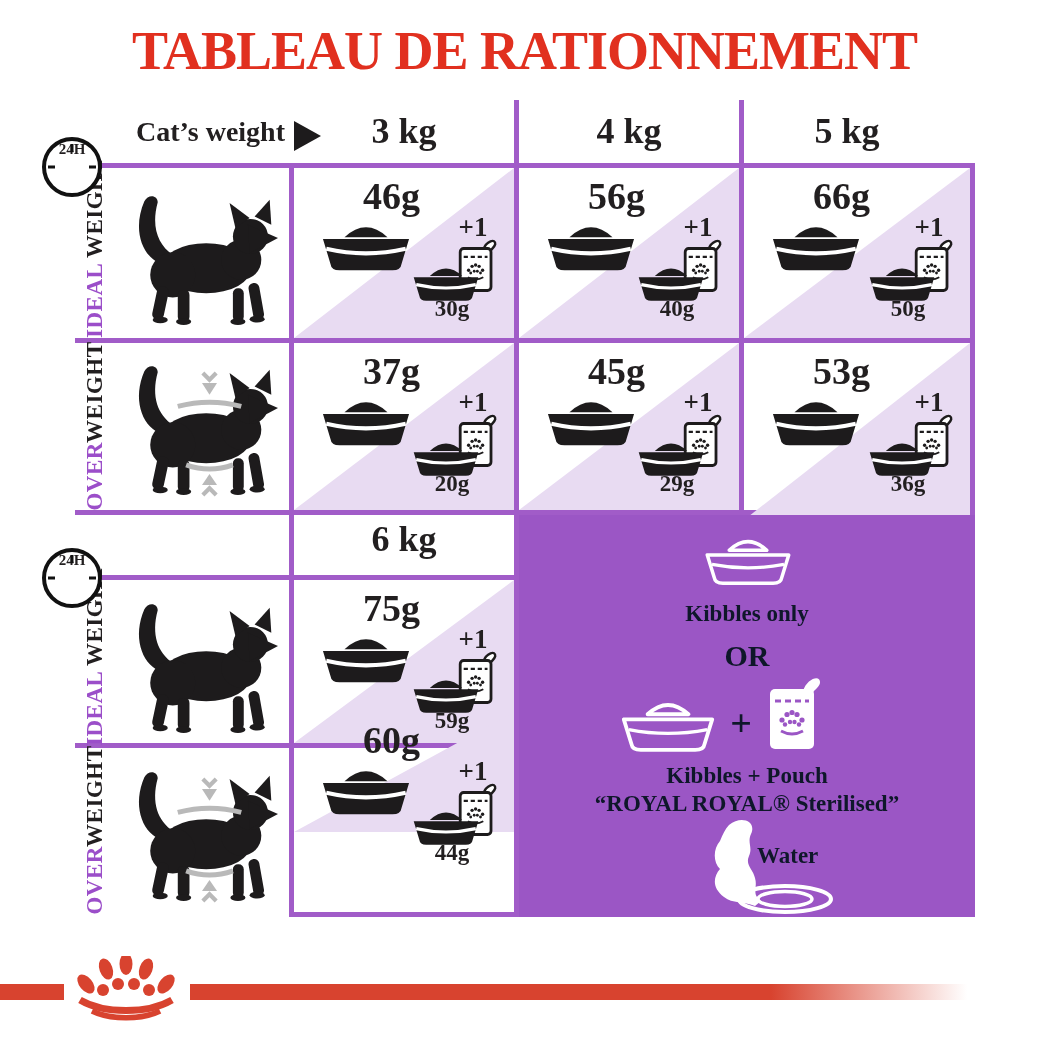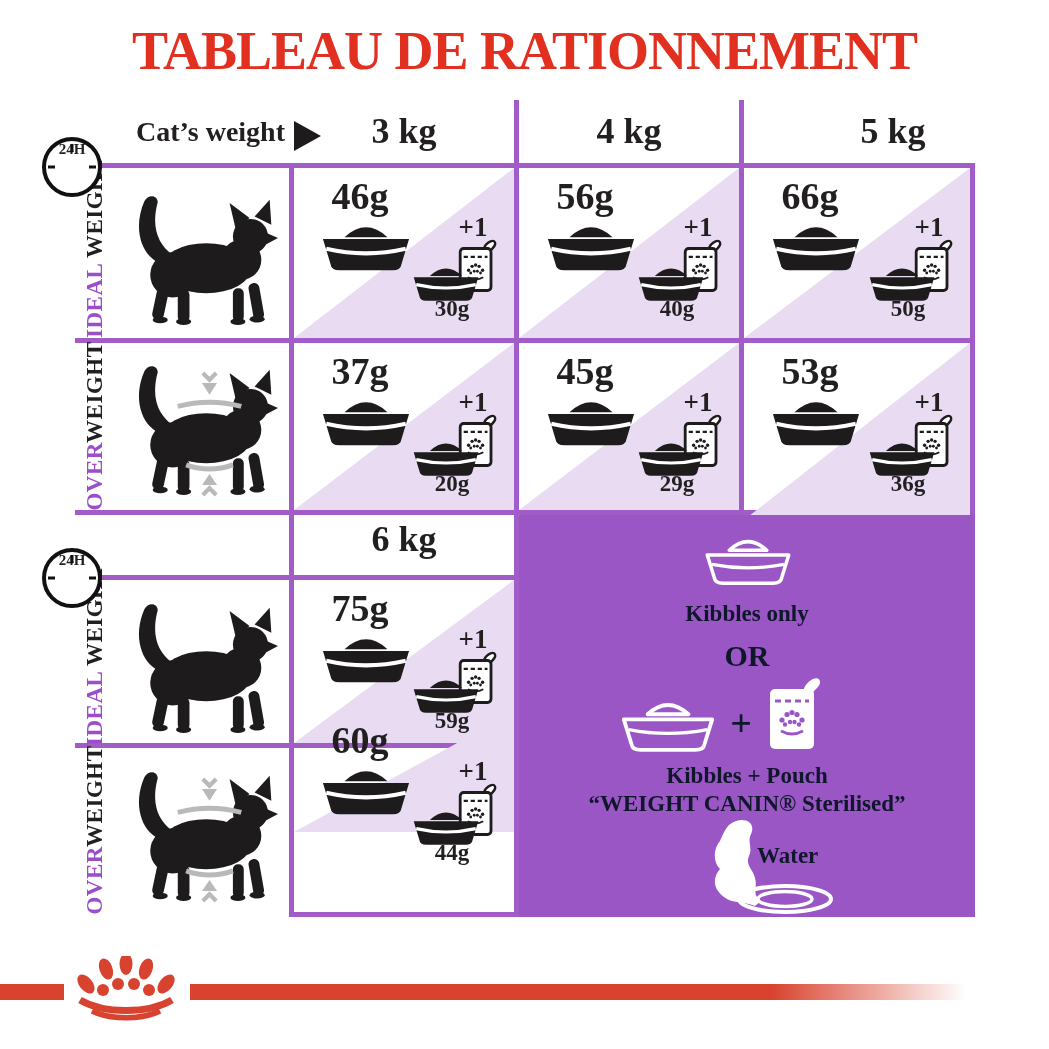--- a/index.html
+++ b/index.html
@@ -21,21 +21,21 @@
          font-size:15px;font-weight:bold}
   .clock .tick-top{position:absolute;left:50%;top:3px;width:3px;height:8px;background:#111;transform:translateX(-50%)}
   .clock .tick-l{position:absolute;left:2px;top:50%;width:7px;height:3px;background:#111;transform:translateY(-50%)}
   .clock .tick-r{position:absolute;right:2px;top:50%;width:7px;height:3px;background:#111;transform:translateY(-50%)}
   .vlabel{position:absolute;left:10px;width:170px;height:26px;transform:rotate(-90deg);
           text-align:center;font-size:23px;font-weight:bold;white-space:nowrap;letter-spacing:.5px}
   .vlabel .accent{color:#9b4ec9}
   .cell{position:absolute}
   .cell .tri{position:absolute;left:0;top:0;right:0;bottom:0;background:#e8dbf2;
              clip-path:polygon(0 100%,100% 0,100% 100%)}
-  .cell .num-main{position:absolute;left:6px;top:6px;width:120px;text-align:center;
+  .cell .num-main{position:absolute;left:6px;top:6px;width:120px;text-align:right;
                   font-size:38px;font-weight:bold}
   .cell .bowl-main{position:absolute;left:22px;top:56px;width:100px;height:48px}
   .cell .plus{position:absolute;left:148px;top:44px;width:62px;text-align:center;
               font-size:27px;font-weight:bold}
   .cell .pouch{position:absolute;left:162px;top:70px;width:42px;height:56px}
   .cell .bowl-sm{position:absolute;left:112px;top:98px;width:80px;height:36px}
   .cell .num-mix{position:absolute;left:102px;top:128px;width:112px;text-align:center;
                  font-size:23px;font-weight:bold}
   .cat{position:absolute;left:118px;width:168px;height:142px}
   .legendbox{position:absolute;left:519px;top:515px;width:456px;height:402px;background:#9b56c5;color:#0f172a}
@@ -164,21 +164,21 @@
   <div class="vline" style="left:514px;top:100px;height:415px"></div>
   <div class="vline" style="left:739px;top:100px;height:415px"></div>
   <div class="vline" style="left:970px;top:163px;height:352px"></div>
   <div class="vline" style="left:289px;top:515px;height:402px"></div>
   <div class="vline" style="left:514px;top:515px;height:402px"></div>
 
   <div class="catsweight">Cat’s weight</div>
   <div class="arrow-right"></div>
   <div class="colhead" style="left:294px;top:110px;width:220px">3 kg</div>
   <div class="colhead" style="left:519px;top:110px;width:220px">4 kg</div>
-  <div class="colhead" style="left:780px;top:110px;width:226px">5 kg</div>
+  <div class="colhead" style="left:734px;top:110px;width:226px">5 kg</div>
   <div class="colhead" style="left:294px;top:518px;width:220px">6 kg</div>
 
   <div class="clock" style="top:137px">
     <span class="tick-top"></span>
     <span class="tick-l"></span>
     <span class="tick-r"></span>
     <span>24H</span>
   </div>
   <div class="clock" style="top:548px">
     <span class="tick-top"></span>
@@ -343,21 +343,21 @@
     <div class="ctext" style="top:86px;font-size:23px">Kibbles only</div>
     <div class="ctext" style="top:124px;font-size:30px">OR</div>
     <svg style="position:absolute;left:98px;top:186px;width:102px;height:52px">
         <use href="#bowl-line"></use>
       </svg>
     <div style="position:absolute;left:204px;top:186px;width:36px;text-align:center;font-size:38px;font-weight:bold">+</div>
     <svg style="position:absolute;left:246px;top:158px;width:58px;height:82px">
         <use href="#pouch-light"></use>
       </svg>
     <div class="ctext" style="top:248px;font-size:23px">Kibbles + Pouch</div>
-    <div class="ctext" style="top:276px;font-size:23px">“WEIGHT CANIN® Sterilised”</div>
+    <div class="ctext" style="top:276px;font-size:23px">“ROYAL ROYAL® Sterilised”</div>
     <svg style="position:absolute;left:150px;top:302px;width:170px;height:100px">
         <use href="#water-splash"></use>
       </svg>
     <div style="position:absolute;left:238px;top:328px;font-size:23px;font-weight:bold">Water</div>
   </div>
 
   <div class="redbar" style="left:0;width:64px"></div>
   <svg style="position:absolute;left:70px;top:956px;width:112px;height:66px">
       <use href="#crown-logo"></use>
     </svg>

